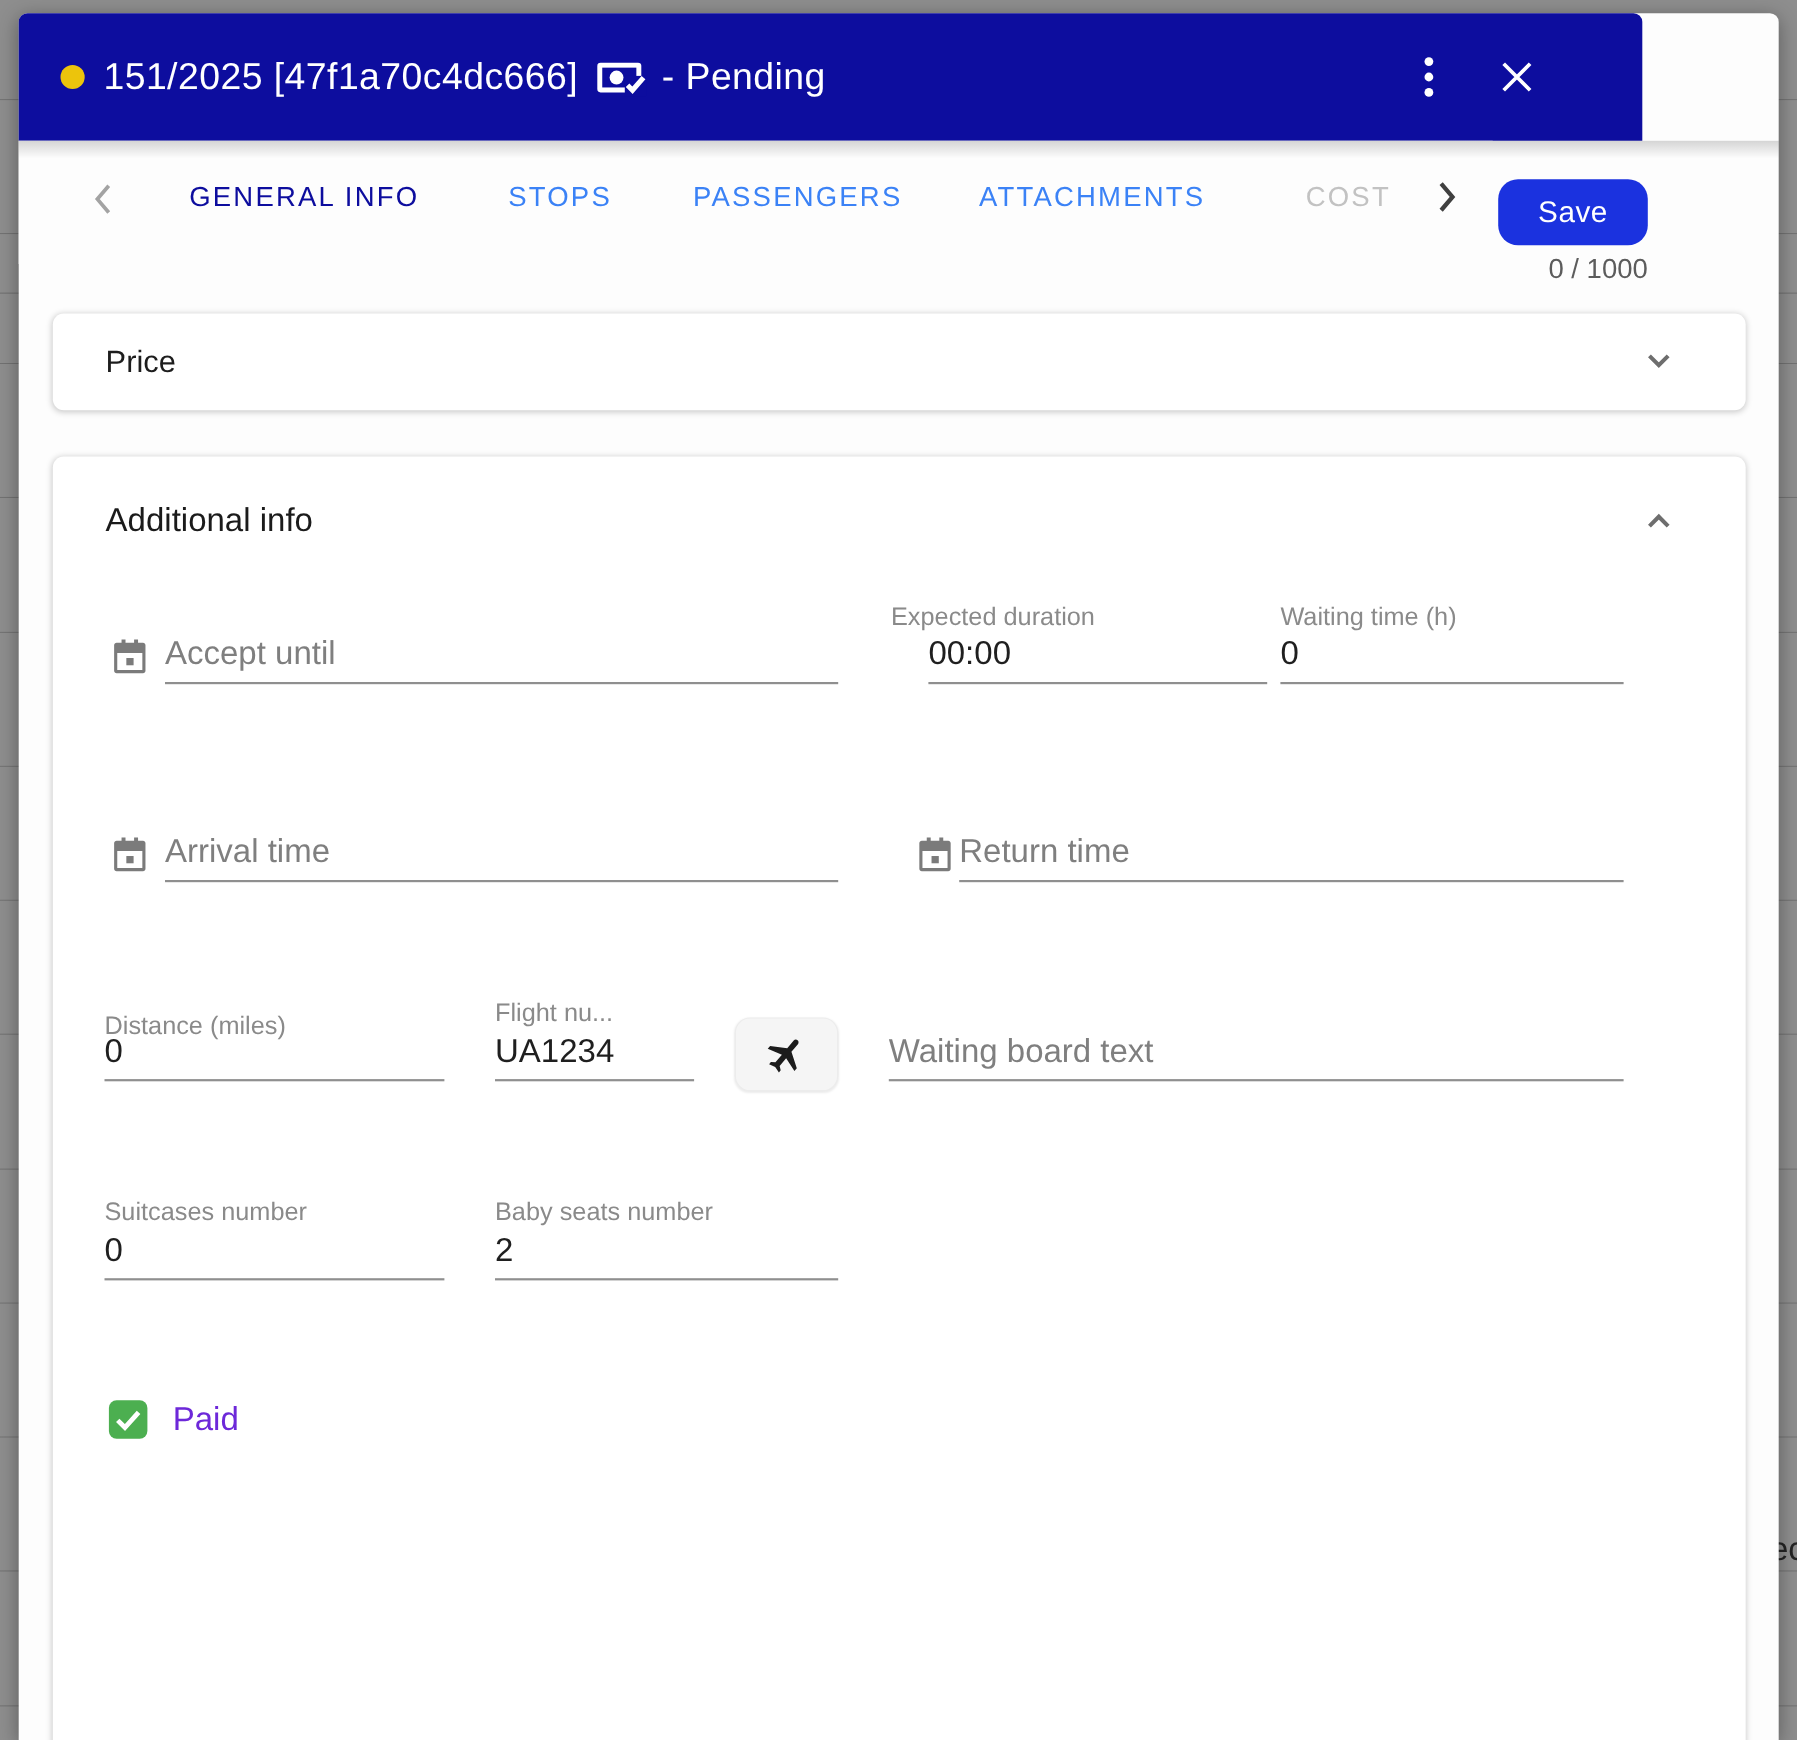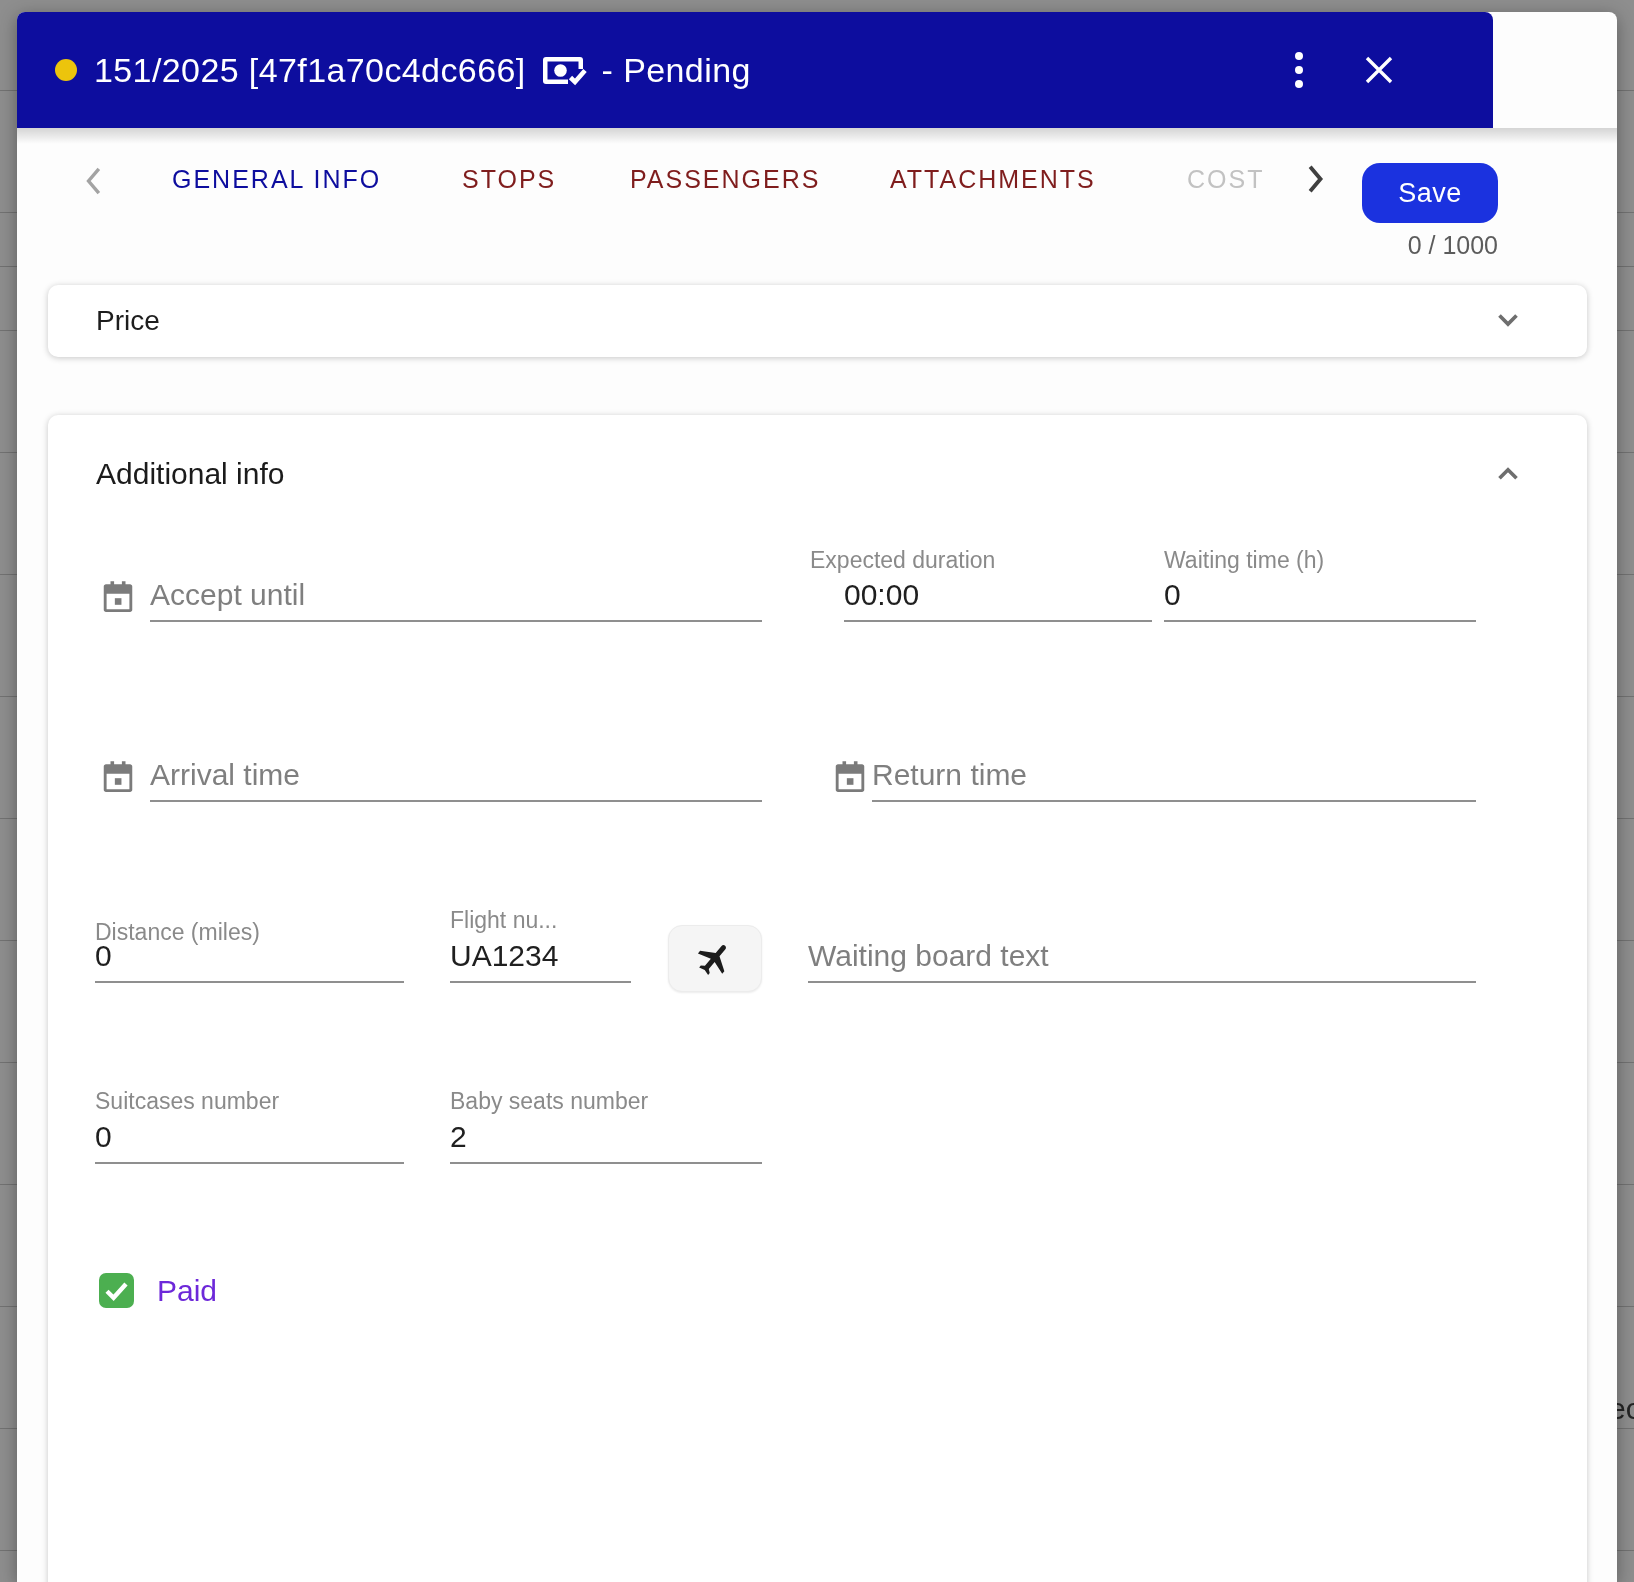--- a/index.html
+++ b/index.html
@@ -31,37 +31,37 @@
   .title-text { color:#fff; font-size:34px; font-weight:500; letter-spacing:0.4px; white-space:nowrap; }
   .title-icon { margin:6px 14px 0 16px; flex:none; }
   .titlebar-actions { margin-left:auto; display:flex; align-items:center; gap:56px; padding-right:96px; }
   .icon-btn { background:none; border:0; cursor:pointer; display:flex; align-items:center; justify-content:center; }
 
   
   .toolbar { position:absolute; left:0; top:116px; width:1340px; height:112px; background:#fdfdfd; }
   .scroll-shadow { position:absolute; left:0; top:116px; width:1600px; height:16px;
     background:linear-gradient(to bottom, rgba(0,0,0,0.16), rgba(0,0,0,0)); pointer-events:none; }
   .tab { position:absolute; top:37px; font-size:25px; font-weight:500; letter-spacing:2px;
-         color:#7f1d1d; background:none; border:0; cursor:pointer; white-space:nowrap; }
+         color:#3b82f6; background:none; border:0; cursor:pointer; white-space:nowrap; }
   .tab.active { color:#0d0d9e; }
   .tab.disabled { color:#c2c2c2; }
   .tab-underline { position:absolute; left:123px; top:202px; width:287px; height:4px; background:#0d0d9e; }
   .chev-left  { position:absolute; left:62px;  top:36px; }
   .chev-right { position:absolute; left:1283px; top:34px; }
   .save-btn {
     position:absolute; left:1345px; top:35px; width:136px; height:60px;
     background:#1b32df; color:#fff; font-size:27px; font-family:inherit;
     border:0; border-radius:18px; cursor:pointer; letter-spacing:0.5px;
   }
   .char-counter { position:absolute; top:219px; right:119px; font-size:25px; color:#5c5c5c; }
 
   
   .card { position:absolute; left:31px; width:1539px; background:#fff; border-radius:10px;
           box-shadow:0 1px 6px rgba(0,0,0,0.22); }
-  .price-card { top:273px; height:72px; display:flex; align-items:center; padding:0 48px; cursor:pointer; }
+  .price-card { top:273px; height:88px; display:flex; align-items:center; padding:0 48px; cursor:pointer; }
   .price-title { font-size:28px; color:#1d1d1d; }
   .card-chevron { position:absolute; right:62px; top:50%; transform:translateY(-50%); background:none; border:0; cursor:pointer; }
   .info-card { top:403px; height:1273px; }
   .info-title { position:absolute; left:48px; top:42px; font-size:30px; color:#1b1b1b; }
   .collapse-btn { position:absolute; right:62px; top:42px; background:none; border:0; cursor:pointer; }
 
   
   .flabel { position:absolute; font-size:23px; color:#8a8a8a; white-space:nowrap; }
   .finput {
     position:absolute; height:44px; padding:0 0 8px 0; border:0;

